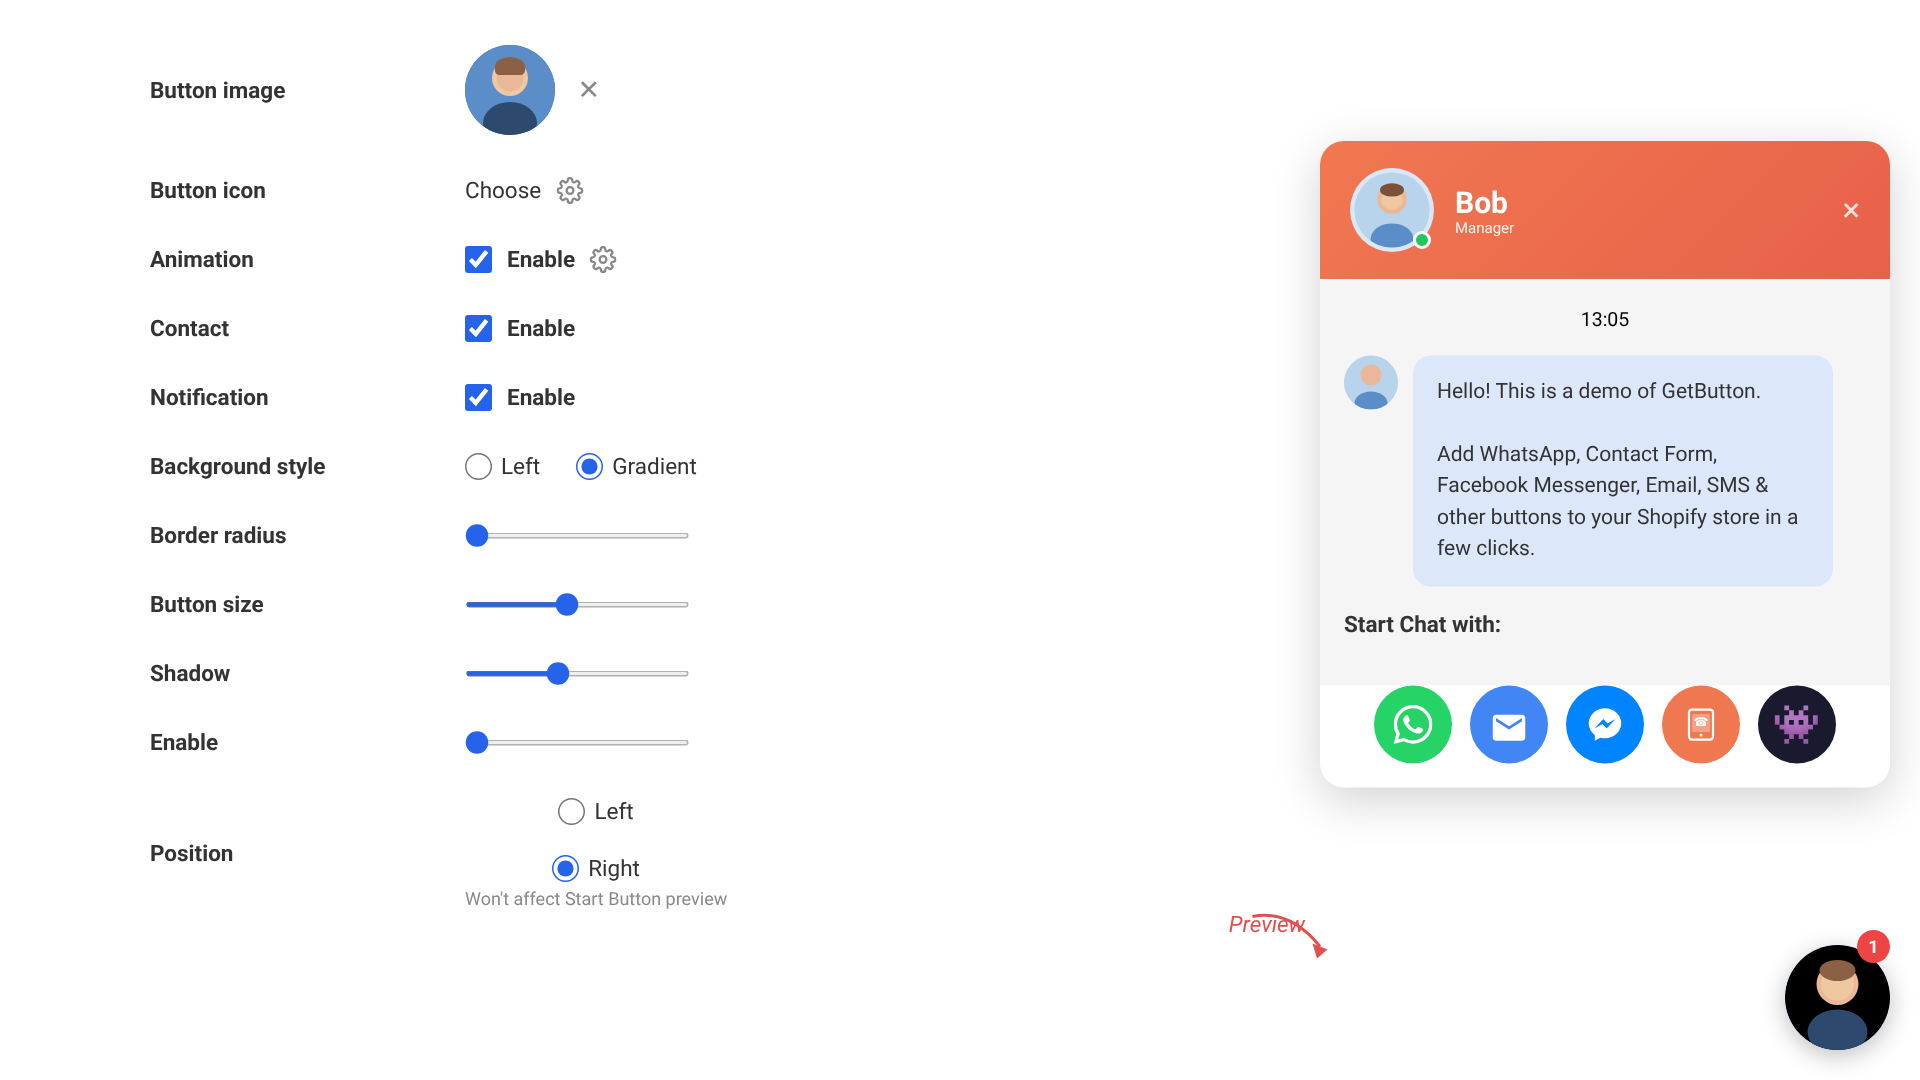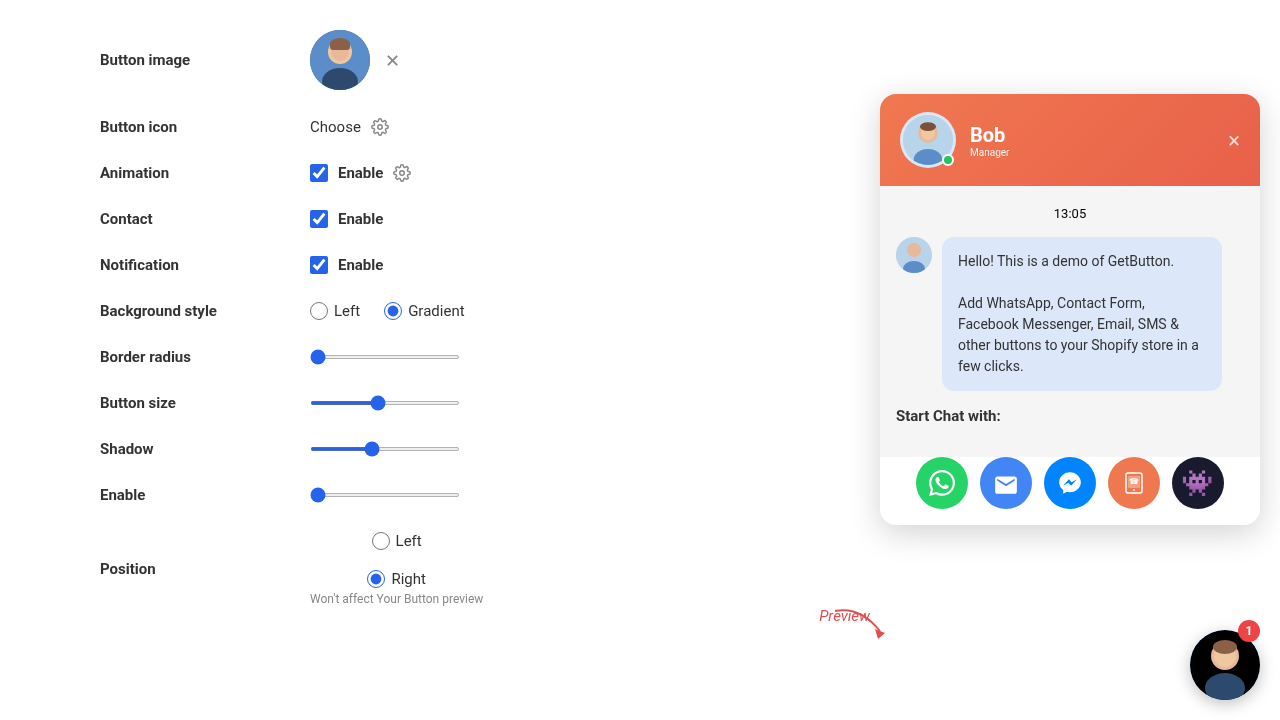--- a/index.html
+++ b/index.html
@@ -420,21 +420,21 @@
       <div style="display:flex;gap:20px;align-items:center;flex-direction:column;">
         <label class="radio-option">
           <input type="radio" class="radio-custom" name="position" style="">
           <span>Left</span>
         </label>
         <label class="radio-option">
           <input type="radio" class="radio-custom" name="position" checked="" style="">
           <span>Right</span>
         </label>
       </div>
-      <div class="position-note">Won't affect Your Button preview</div>
+      <div class="position-note">Won't affect Start Button preview</div>
     </div>
   </div>
 </div>
 
 <div class="chat-widget">
   <div class="chat-header">
     <div class="chat-avatar-wrapper">
       <div class="chat-avatar">
         <svg viewBox="0 0 56 56" xmlns="http://www.w3.org/2000/svg" width="56" height="56">
           <rect width="56" height="56" fill="#b8d4ea"></rect>

